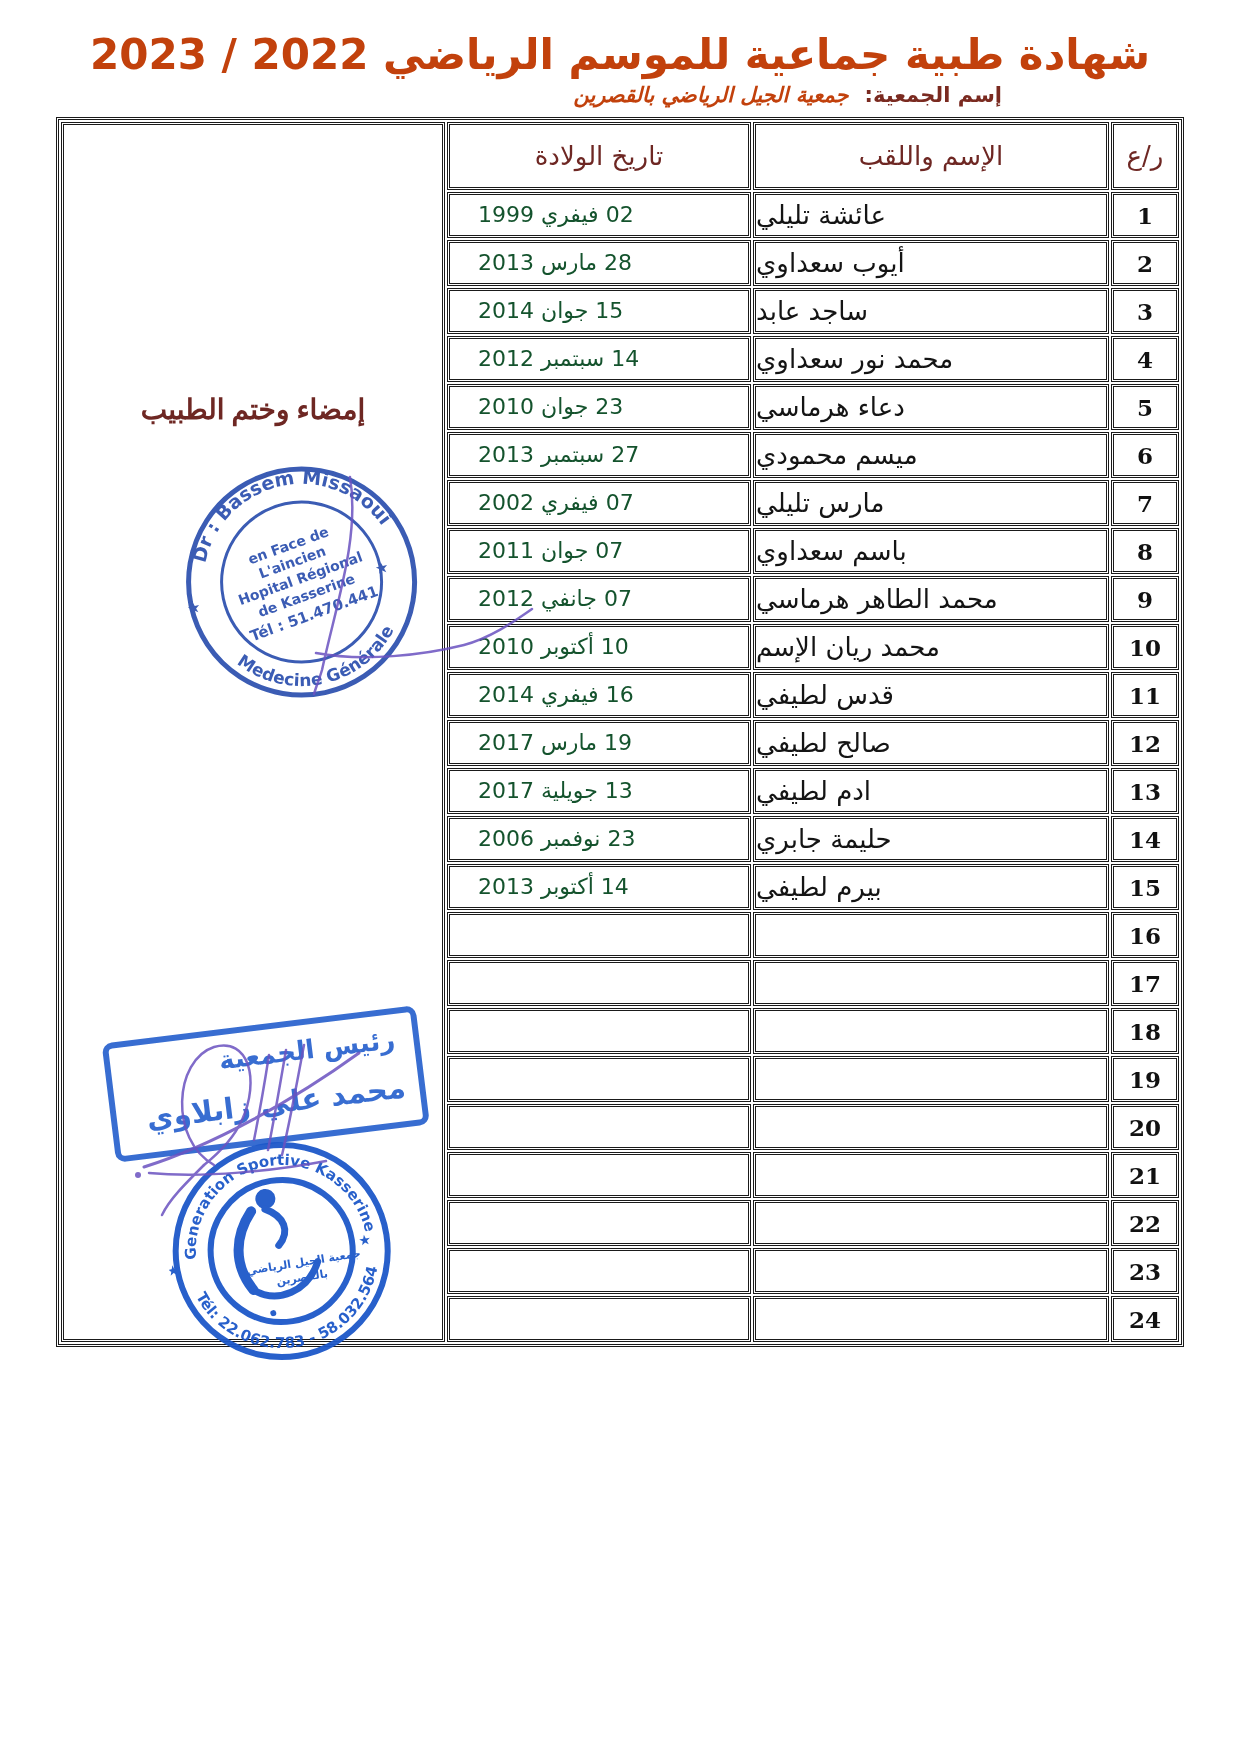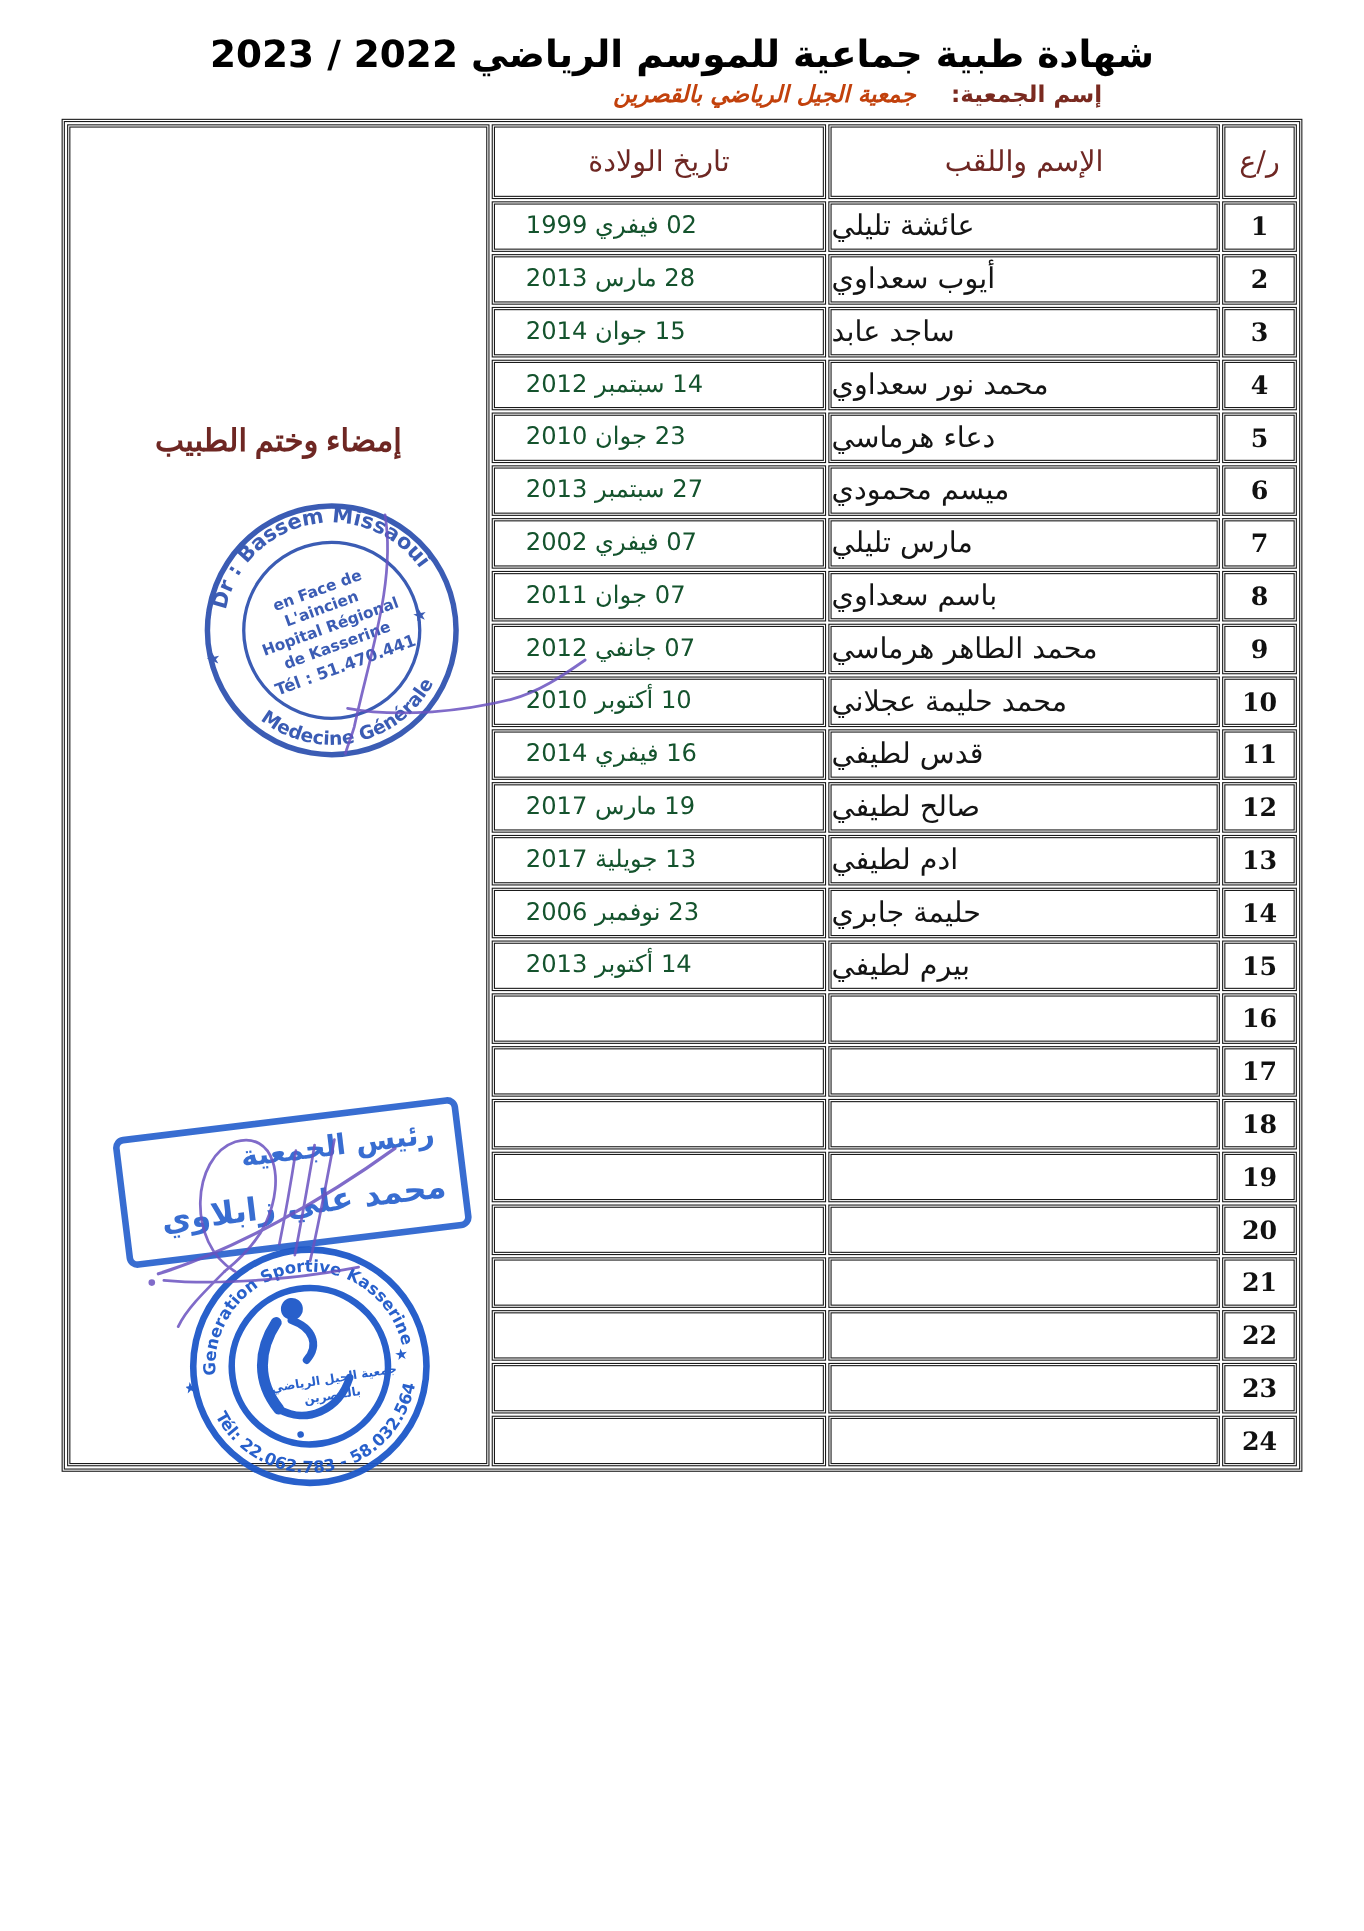--- a/index.html
+++ b/index.html
@@ -1,27 +1,27 @@
 <!DOCTYPE html>
 <html lang="ar"><head>
 <meta charset="utf-8">
 <style>
   html,body{margin:0;padding:0;background:#ffffff;}
   body{width:1240px;height:1755px;font-family:"DejaVu Sans",sans-serif;position:relative;overflow:hidden;}
   .page{position:relative;width:1240px;height:1755px;background:#fff;}
 
   .doc-title{
-    direction:rtl;text-align:center;font-size:34px;font-weight:bold;
-    color:#000000;padding-top:30px;letter-spacing:.5px;
+    direction:rtl;text-align:center;font-size:42px;font-weight:bold;
+    color:#c2410c;padding-top:30px;letter-spacing:.5px;
   }
   .doc-subtitle{
     direction:rtl;margin-top:4px;padding-right:238px;
     font-size:21px;font-weight:bold;white-space:nowrap;
   }
-  .assoc-label{color:#7a2a20;margin-left:32px;}
+  .assoc-label{color:#7a2a20;margin-left:16px;}
   .assoc-name{color:#c2410c;font-style:italic;}
 
   table.cert-table{
     direction:rtl;border-collapse:separate;border-spacing:2px;
     margin:10px 0 0 56px;width:1128px;table-layout:fixed;
     border:3px double #1a1a1a;background:#fff;
   }
   .cert-table th,.cert-table td{
     border:3px double #1a1a1a;background:#fff;padding:0;overflow:visible;
   }
@@ -207,21 +207,21 @@
     </tr>
 
     <tr>
       <td class="num-cell">9</td>
       <td class="name-cell">محمد الطاهر هرماسي</td>
       <td class="date-cell">07 جانفي 2012</td>
     </tr>
 
     <tr>
       <td class="num-cell">10</td>
-      <td class="name-cell">محمد حليمة عجلاني</td>
+      <td class="name-cell">محمد ريان الإسم</td>
       <td class="date-cell">10 أكتوبر 2010</td>
     </tr>
 
     <tr>
       <td class="num-cell">11</td>
       <td class="name-cell">قدس لطيفي</td>
       <td class="date-cell">16 فيفري 2014</td>
     </tr>
 
     <tr>

